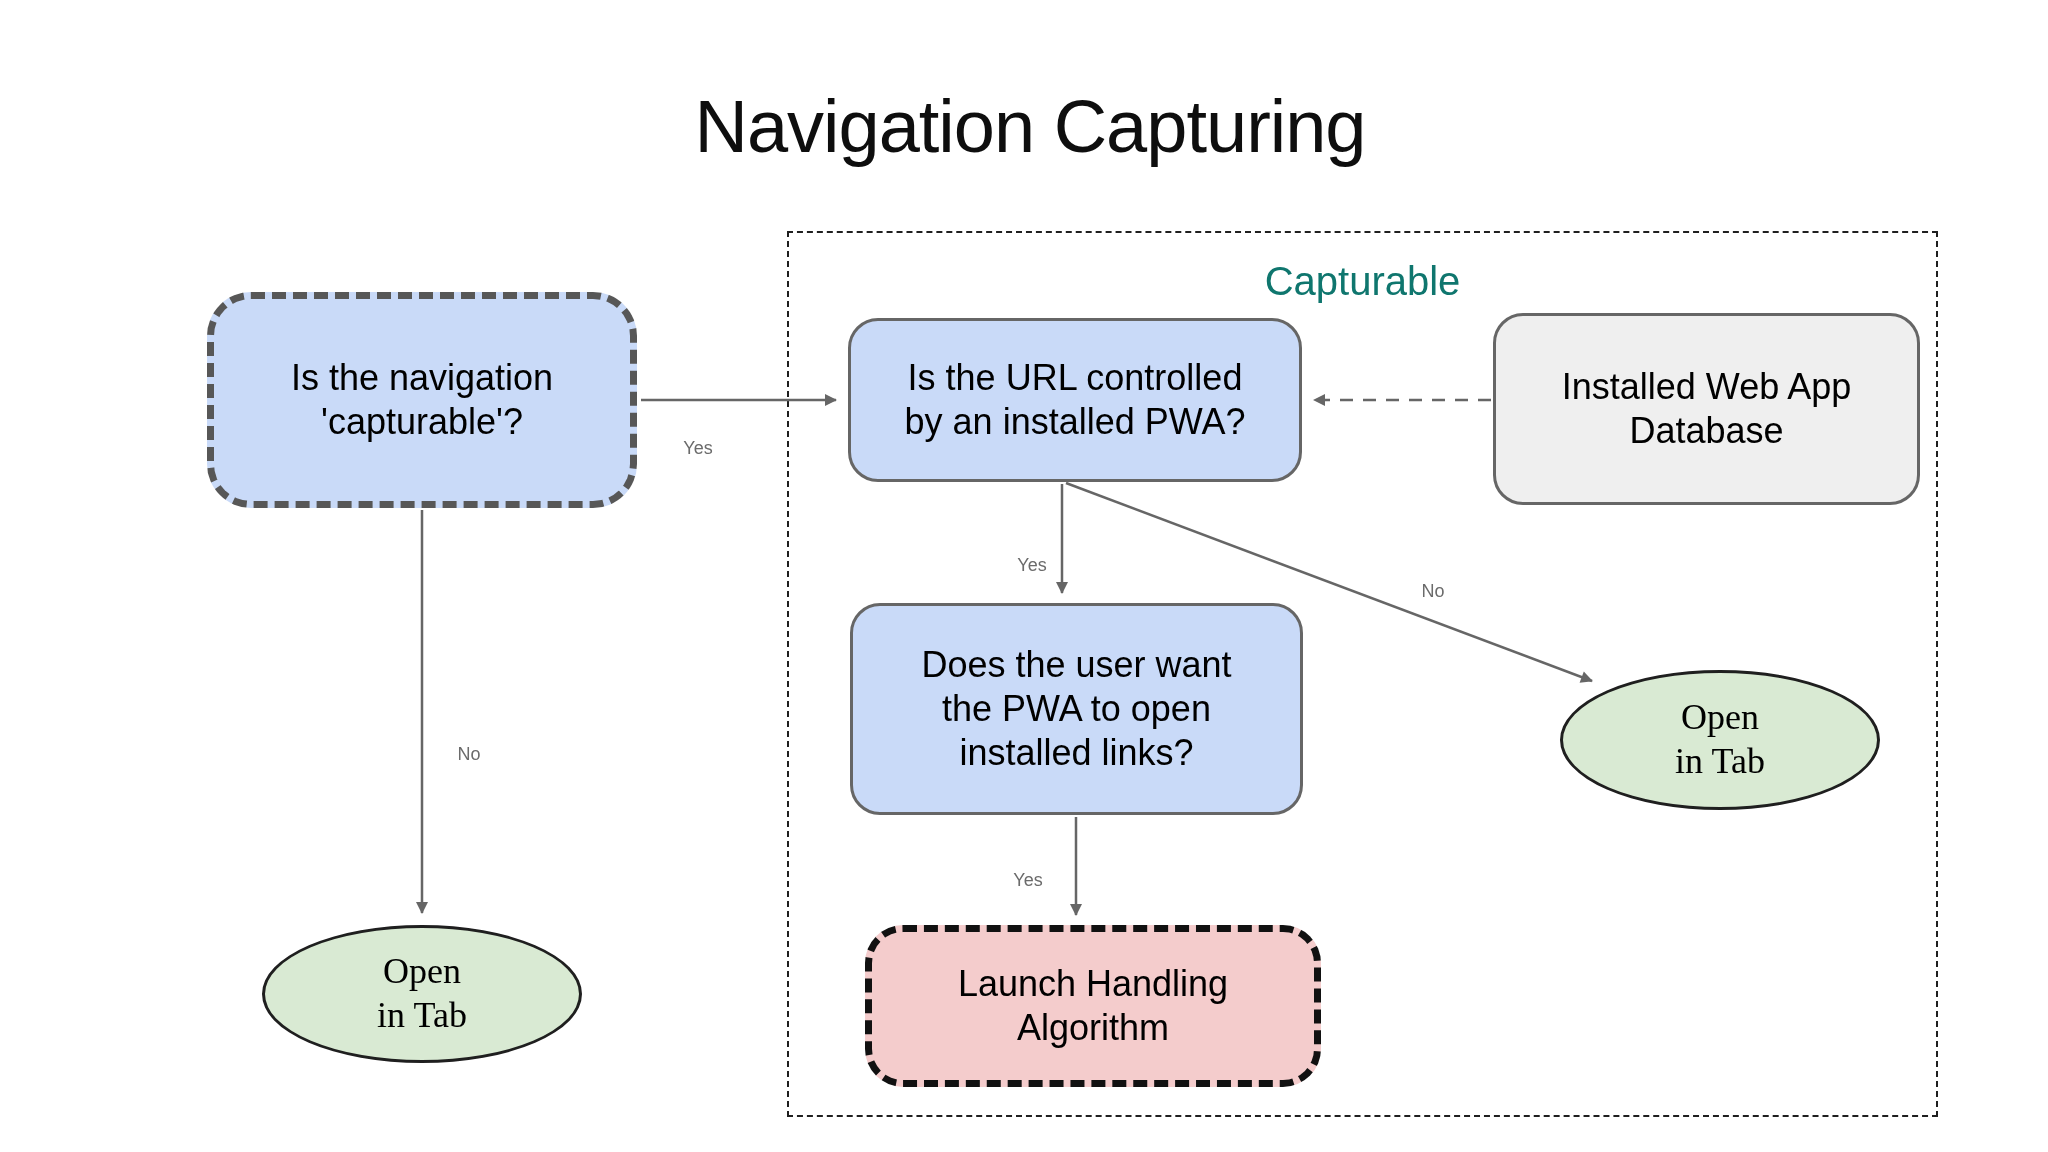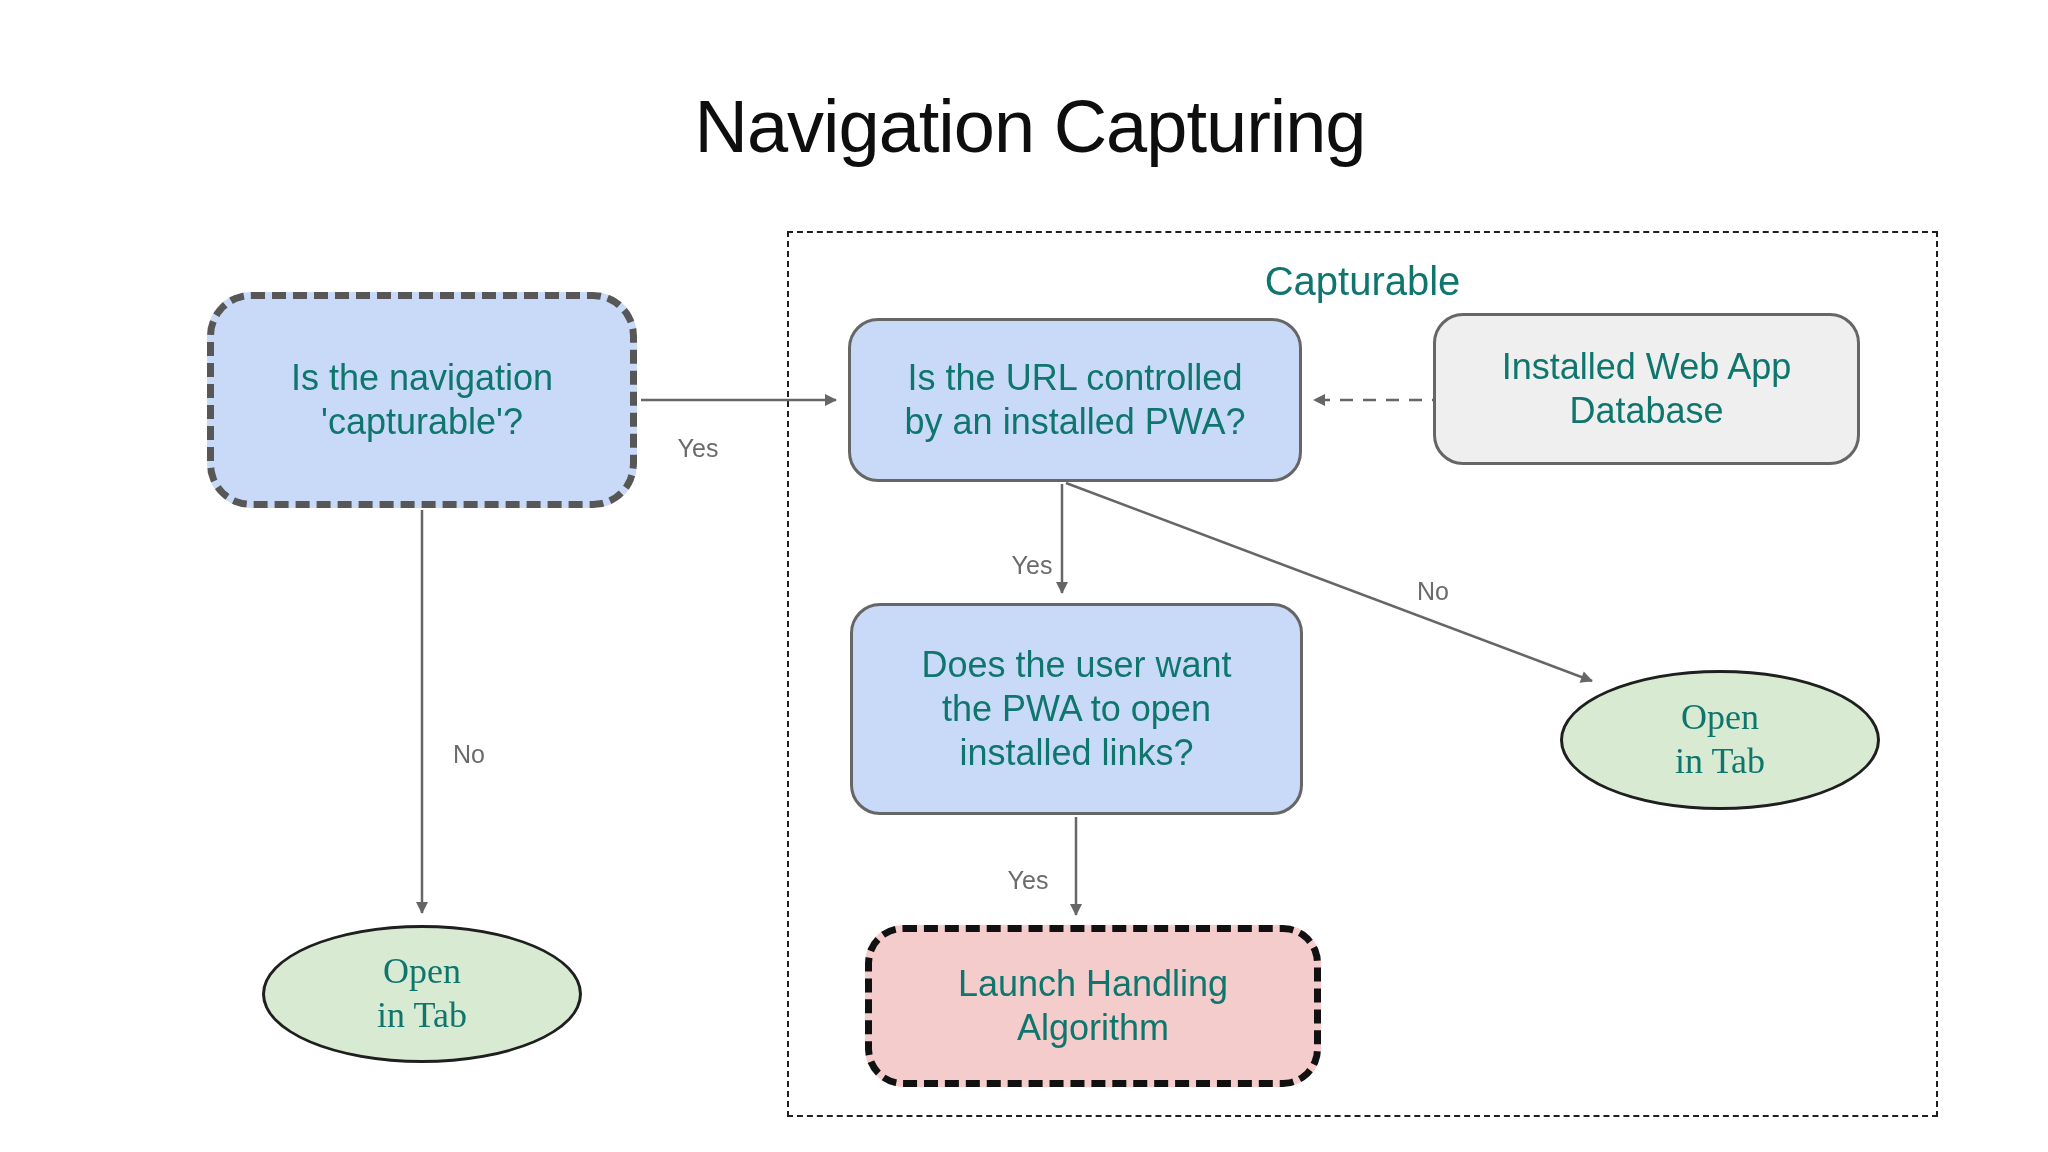--- a/index.html
+++ b/index.html
@@ -36,52 +36,52 @@
     font-size: 40px;
     color: #0f766e;
   }
   .node {
     position: absolute;
     display: flex;
     align-items: center;
     justify-content: center;
     text-align: center;
     box-sizing: border-box;
-    color: #0f766e;
+    color: #000000;
     font-size: 36px;
     line-height: 1.22;
     white-space: pre-line;
   }
   .blue   { background: #c9daf8; }
   .gray   { background: #efefef; }
   .pink   { background: #f4cccc; }
   .green  { background: #d9ead3; }
 
   .solid-border  { border: 3px solid #666666; border-radius: 30px; }
   .dash-dark     { border: 7px dashed #575757; border-radius: 44px; }
   .dash-black    { border: 7px dashed #111111; border-radius: 38px; }
   .ellipse       { border: 3px solid #1f1f1f; border-radius: 50%; font-family: Liberation Serif, serif; }
 
   #node-nav-capturable { left: 207px; top: 292px; width: 430px; height: 216px; }
   #node-url-controlled { left: 848px; top: 318px; width: 454px; height: 164px; }
-  #node-installed-db   { left: 1433px; top: 313px; width: 427px; height: 152px; }
+  #node-installed-db   { left: 1493px; top: 313px; width: 427px; height: 192px; }
   #node-user-wants     { left: 850px; top: 603px; width: 453px; height: 212px; }
   #node-launch-handling{ left: 865px; top: 925px; width: 456px; height: 162px; }
   #node-open-tab-left  { left: 262px; top: 925px; width: 320px; height: 138px; }
   #node-open-tab-right { left: 1560px; top: 670px; width: 320px; height: 140px; }
 
   svg.edges {
     position: absolute;
     left: 0; top: 0;
     pointer-events: none;
   }
   .edge-label {
     position: absolute;
     transform: translate(-50%, -50%);
-    font-size: 25px;
+    font-size: 18px;
     color: #6b6b6b;
     white-space: nowrap;
   }
   #lbl-capturable-yes { left: 698px;  top: 448px; }
   #lbl-capturable-no  { left: 469px;  top: 754px; }
   #lbl-url-yes        { left: 1032px; top: 565px; }
   #lbl-url-no         { left: 1433px; top: 591px; }
   #lbl-user-yes       { left: 1028px; top: 880px; }
 </style>
 </head>

